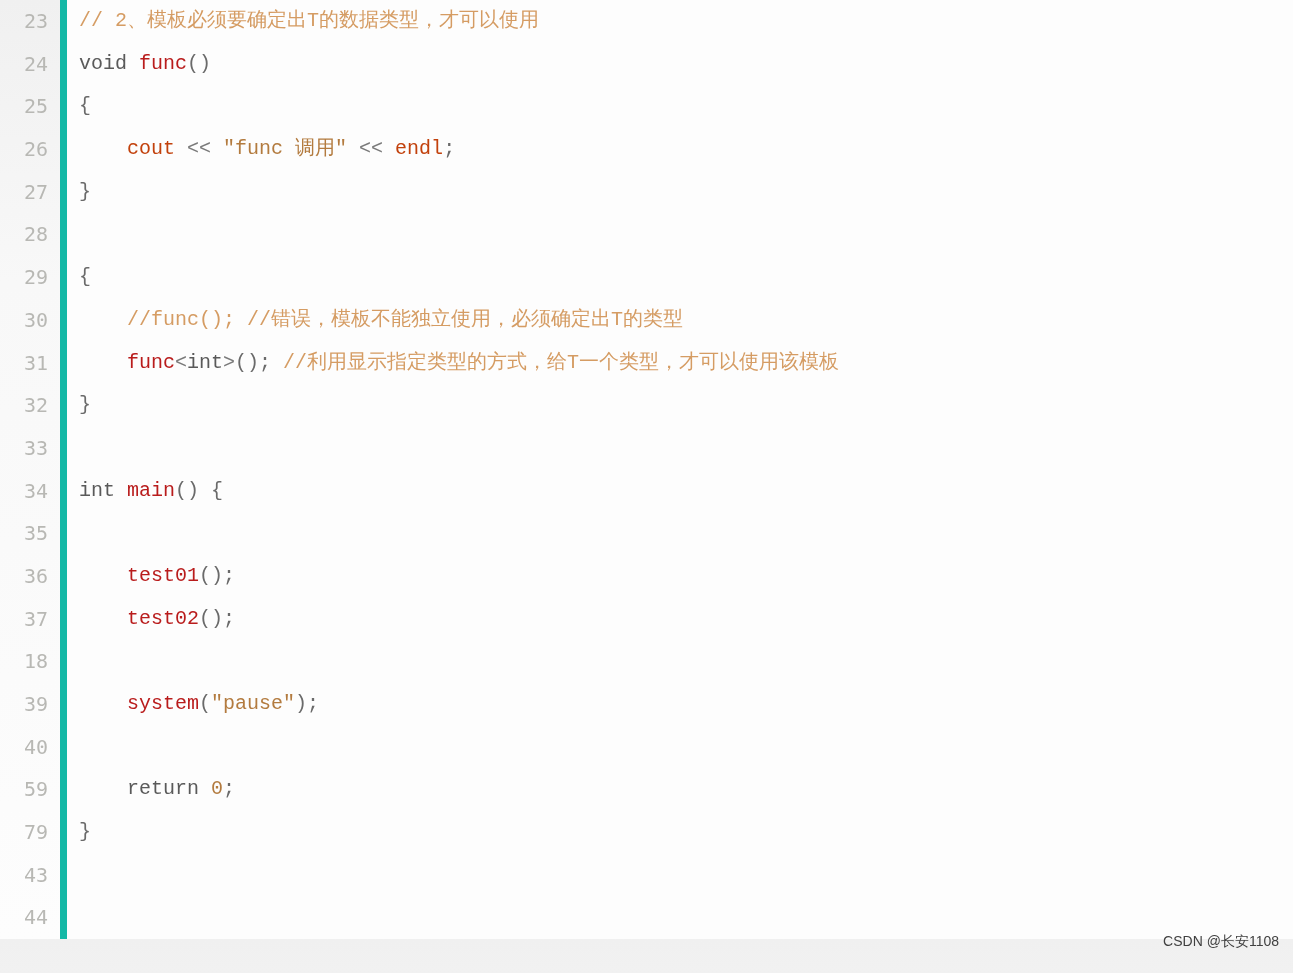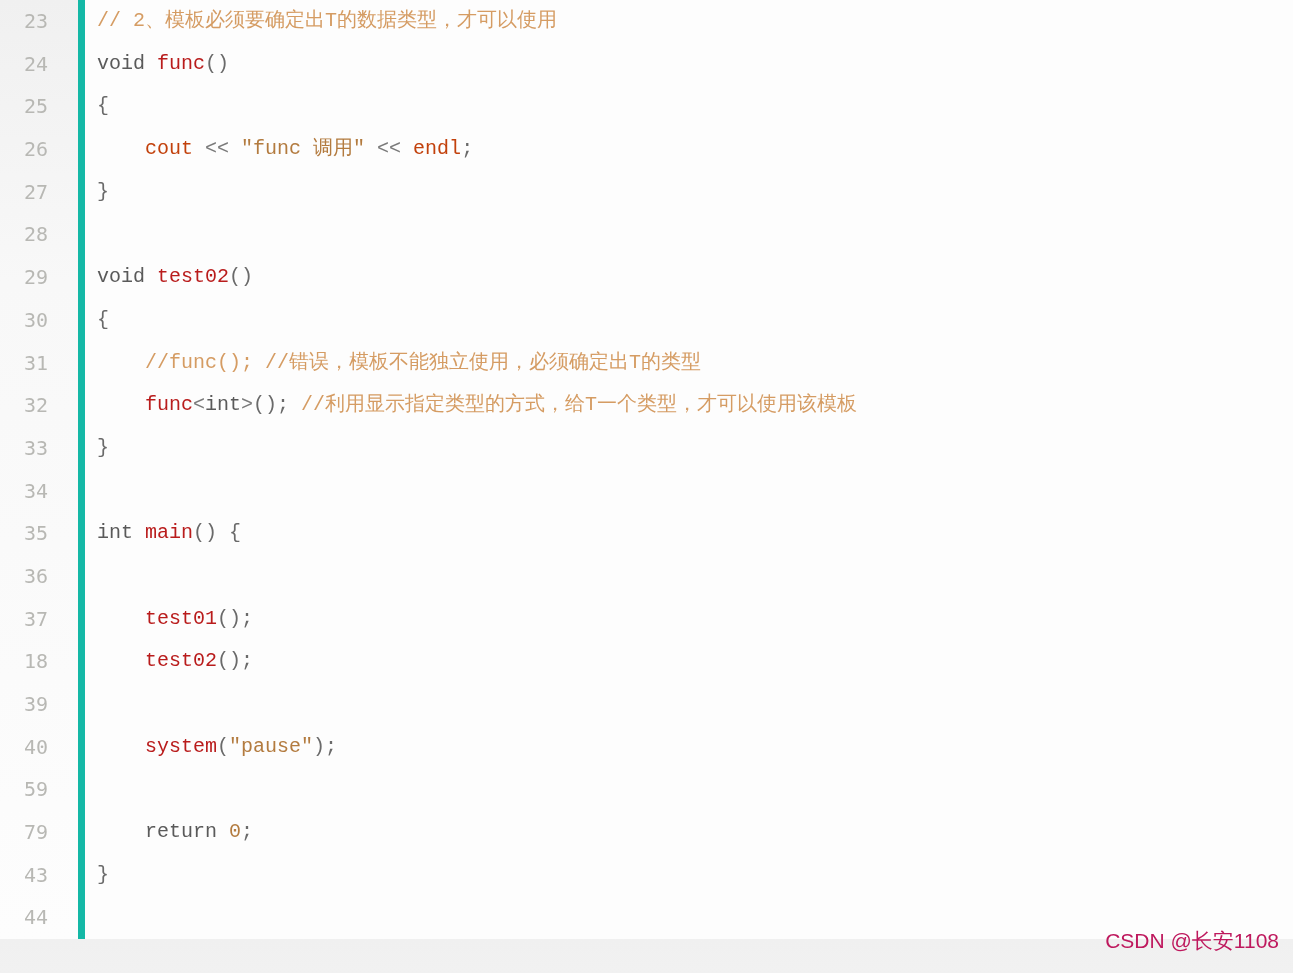--- a/index.html
+++ b/index.html
@@ -9,21 +9,20 @@
     }
     body {
       font-family: Consolas, "Courier New", monospace;
       background: linear-gradient(to bottom, #f0f0f0 0%, #f8f8f8 30%, #fdfdfd 100%);
       font-size: 20px;
       line-height: 42.7px;
       position: relative;
     }
     .editor {
       display: flex;
-      gap: 18px;
     }
     .gutter {
       width: 60px;
       flex-shrink: 0;
       text-align: right;
       padding-right: 12px;
       color: #b8b8b4;
       background: transparent;
       user-select: none;
     }
@@ -46,22 +45,22 @@
     .op { color: #7a7a7a; }
     .punct { color: #6a6a6a; }
     .string { color: #b37b3f; }
     .num { color: #b37b3f; }
     .func { color: #b91c1c; }
     .plain { color: #c2410c; }
     .watermark {
       position: fixed;
       bottom: 10px;
       right: 14px;
-      color: #be185d;
-      font-size: 21px;
+      color: #404040;
+      font-size: 14px;
       font-family: "Microsoft YaHei", sans-serif;
     }
   </style>
 </head>
 <body>
 
 <div class="editor">
   <div class="gutter">
       <div class="line">23</div>
       <div class="line">24</div>
@@ -86,21 +85,20 @@
       <div class="line">43</div>
       <div class="line">44</div>
     </div>
   <div class="code">
       <div class="line"><span class="comment">// 2、模板必须要确定出T的数据类型，才可以使用</span></div>
       <div class="line"><span class="keyword">void</span><span class="plain"> </span><span class="func">func</span><span class="punct">()</span></div>
       <div class="line"><span class="punct">{</span></div>
       <div class="line"><span class="plain">    </span><span class="plain">cout </span><span class="op">&lt;&lt;</span><span class="plain"> </span><span class="string">"func 调用"</span><span class="plain"> </span><span class="op">&lt;&lt;</span><span class="plain"> endl</span><span class="punct">;</span></div>
       <div class="line"><span class="punct">}</span></div>
       <div class="line"></div>
-      <div class="line"><span class="keyword">void</span><span class="plain"> </span><span class="func">test02</span><span class="punct">()</span></div>
       <div class="line"><span class="punct">{</span></div>
       <div class="line"><span class="plain">    </span><span class="comment">//func(); //错误，模板不能独立使用，必须确定出T的类型</span></div>
       <div class="line"><span class="plain">    </span><span class="func">func</span><span class="op">&lt;</span><span class="keyword">int</span><span class="op">&gt;</span><span class="punct">();</span><span class="plain"> </span><span class="comment">//利用显示指定类型的方式，给T一个类型，才可以使用该模板</span></div>
       <div class="line"><span class="punct">}</span></div>
       <div class="line"></div>
       <div class="line"><span class="keyword">int</span><span class="plain"> </span><span class="func">main</span><span class="punct">() {</span></div>
       <div class="line"></div>
       <div class="line"><span class="plain">    </span><span class="func">test01</span><span class="punct">();</span></div>
       <div class="line"><span class="plain">    </span><span class="func">test02</span><span class="punct">();</span></div>
       <div class="line"></div>

